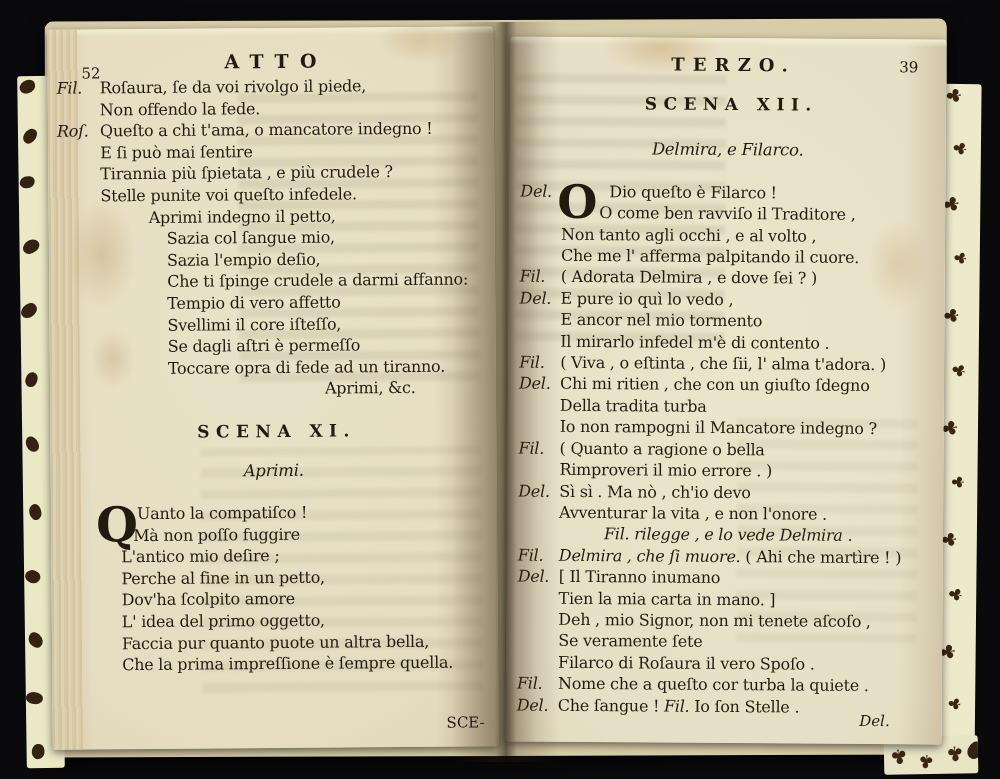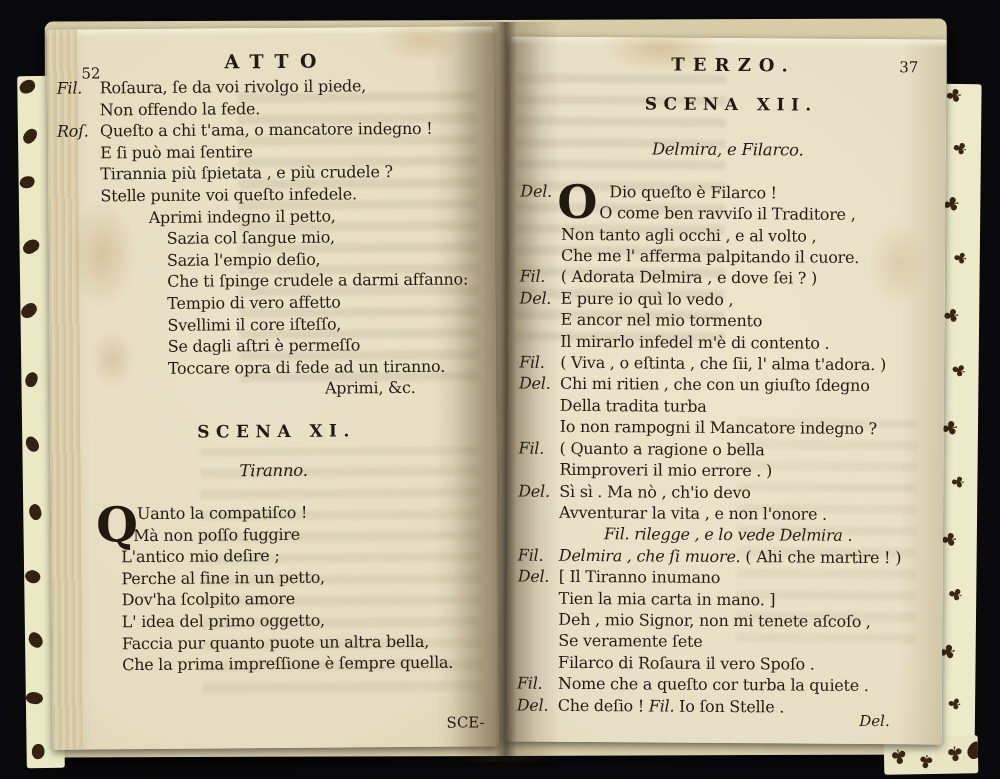--- a/index.html
+++ b/index.html
@@ -143,39 +143,39 @@
         <div class="line ind1"><span>Aprimi indegno il petto,</span></div>
         <div class="line ind2"><span>Sazia col ſangue mio,</span></div>
         <div class="line ind2"><span>Sazia l'empio deſio,</span></div>
         <div class="line ind2"><span>Che ti ſpinge crudele a darmi affanno:</span></div>
         <div class="line ind2"><span>Tempio di vero affetto</span></div>
         <div class="line ind2"><span>Svellimi il core iſteſſo,</span></div>
         <div class="line ind2"><span>Se dagli aſtri è permeſſo</span></div>
         <div class="line ind2"><span>Toccare opra di fede ad un tiranno.</span></div>
         <div class="line ind-etc"><span>Aprimi, &amp;c.</span></div>
         <div class="line scene-h"><span>SCENA XI.</span></div>
-        <div class="line chars"><span>Tiranno.</span></div>
+        <div class="line chars"><span>Aprimi.</span></div>
         <div class="line cap-l1"><span class="dropcap">Q</span><span>Uanto la compatiſco !</span></div>
         <div class="line cap-l2"><span>Mà non poſſo fuggire</span></div>
         <div class="line cap-l3"><span>L'antico mio deſire ;</span></div>
         <div class="line cap-l3"><span>Perche al fine in un petto,</span></div>
         <div class="line cap-l3"><span>Dov'ha ſcolpito amore</span></div>
         <div class="line cap-l3"><span>L' idea del primo oggetto,</span></div>
         <div class="line cap-l3"><span>Faccia pur quanto puote un altra bella,</span></div>
         <div class="line cap-l3"><span>Che la prima impreſſione è ſempre quella.</span></div>
       </div>
     <div class="catchword">SCE-</div>
   </div>
 
   <div class="page page-right">
     <div class="ghost" style="left:6px;top:30px;width:210px;height:280px;"></div>
     <div class="ghost" style="left:230px;top:380px;width:180px;height:230px;opacity:.18;"></div>
     <div class="stain" style="left:90px;top:-14px;width:120px;height:50px;background:radial-gradient(closest-side,rgba(175,130,60,.30),rgba(175,130,60,0));"></div>
     <div class="stain" style="left:360px;top:180px;width:60px;height:90px;background:radial-gradient(closest-side,rgba(165,120,55,.20),rgba(165,120,55,0));"></div>
-    <div class="pagenum">37</div>
+    <div class="pagenum">39</div>
     <div class="header">TERZO.</div>
     <div class="textblock" id="right-lines">
         <div class="line scene-h"><span>SCENA XII.</span></div>
         <div class="line chars"><span>Delmira, e Filarco.</span></div>
         <div class="line cap-l1"><span class="speaker">Del.</span><span class="dropcap">O</span><span>Dio queſto è Filarco !</span></div>
         <div class="line cap-l2"><span>O come ben ravviſo il Traditore ,</span></div>
         <div class="line"><span>Non tanto agli occhi , e al volto ,</span></div>
         <div class="line"><span>Che me l' afferma palpitando il cuore.</span></div>
         <div class="line"><span class="speaker">Fil.</span><span>( Adorata Delmira , e dove ſei ? )</span></div>
         <div class="line"><span class="speaker">Del.</span><span>E pure io quì lo vedo ,</span></div>
@@ -190,19 +190,19 @@
         <div class="line"><span class="speaker">Del.</span><span>Sì sì . Ma nò , ch'io devo</span></div>
         <div class="line"><span>Avventurar la vita , e non l'onore .</span></div>
         <div class="line direction"><span>Fil. rilegge , e lo vede Delmira .</span></div>
         <div class="line"><span class="speaker">Fil.</span><span class="it">Delmira , che ſi muore. </span><span>( Ahi che martìre ! )</span></div>
         <div class="line"><span class="speaker">Del.</span><span>[ Il Tiranno inumano</span></div>
         <div class="line"><span>Tien la mia carta in mano. ]</span></div>
         <div class="line"><span>Deh , mio Signor, non mi tenete aſcoſo ,</span></div>
         <div class="line"><span>Se veramente ſete</span></div>
         <div class="line"><span>Filarco di Roſaura il vero Spoſo .</span></div>
         <div class="line"><span class="speaker">Fil.</span><span>Nome che a queſto cor turba la quiete .</span></div>
-        <div class="line"><span class="speaker">Del.</span><span>Che deſio ! </span><span class="it">Fil.</span><span> Io ſon Stelle .</span></div>
+        <div class="line"><span class="speaker">Del.</span><span>Che ſangue ! </span><span class="it">Fil.</span><span> Io ſon Stelle .</span></div>
       </div>
     <div class="catchword">Del.</div>
   </div>
 
   <div class="gutter"></div>
 </div>
 
 </body></html>

